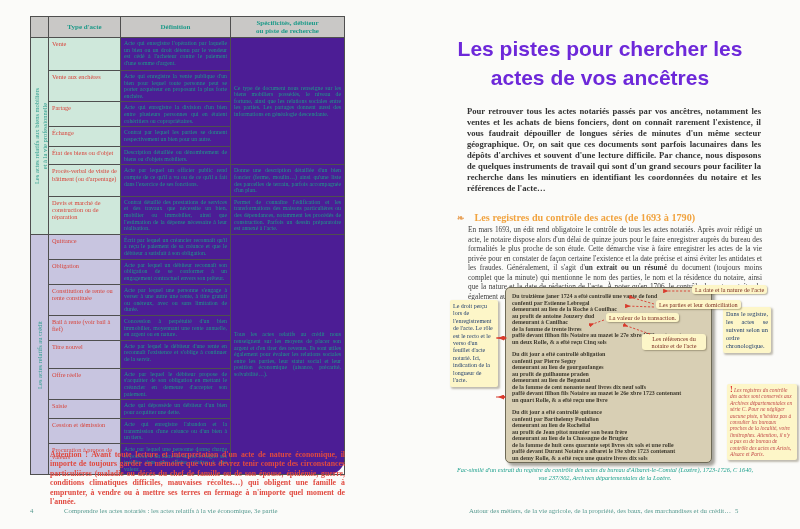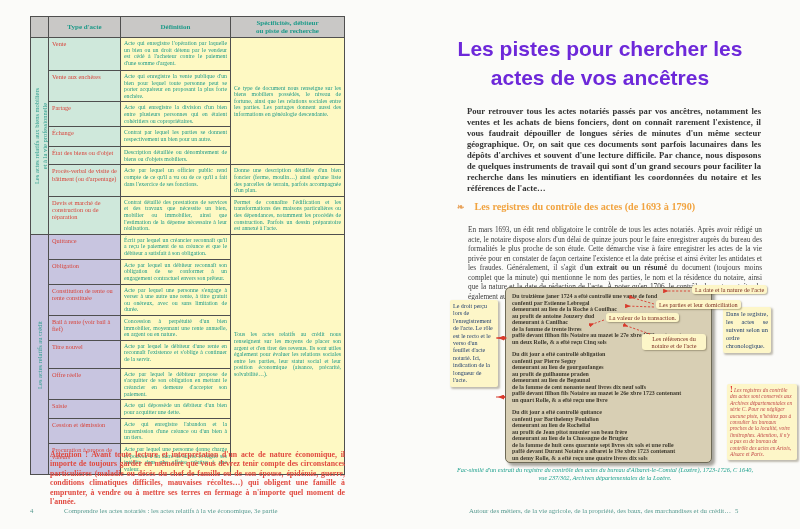--- a/index.html
+++ b/index.html
@@ -2,21 +2,21 @@
 <html><head>
 <meta charset="utf-8">
 <style>
   html,body{margin:0;padding:0;}
   body{width:800px;height:529px;background:#fbfbf9;font-family:"Liberation Serif",serif;position:relative;overflow:hidden;}
   .page{position:absolute;top:0;height:529px;}
   #left-page{left:0;width:400px;}
   #right-page{left:400px;width:400px;}
 
   
-  table.acts{position:absolute;left:30px;top:16px;width:268px;border-collapse:collapse;table-layout:fixed;background:#fef9c3;}
+  table.acts{position:absolute;left:30px;top:16px;width:268px;border-collapse:collapse;table-layout:fixed;background:#4c1d95;border-radius:18px;}
   table.acts td, table.acts th{border:1px solid #4f4f4f;padding:2px 3px;vertical-align:top;overflow:hidden;}
   table.acts th{background:#c9c8c6;color:#1e9a89;font-weight:bold;font-size:7px;line-height:8px;text-align:center;vertical-align:middle;white-space:pre-line;}
   th.corner{background:#cfe8db;}
   td.lbl{font-size:6.3px;line-height:7.2px;color:#d8453c;}
   td.lbl.sec1{background:#cfe8db;}
   td.lbl.sec2{background:#c8c5e0;}
   td.def,td.spec{font-size:5.8px;line-height:6.6px;color:#1e9a89;text-align:justify;}
   td.spec.mid{vertical-align:middle;}
   td.side{position:relative;padding:0;}
   td.side.sec1{background:#cfe8db;}
@@ -28,21 +28,21 @@
   .attention{position:absolute;left:50px;top:450px;width:295px;margin:0;color:#e04a40;font-size:7.8px;line-height:9.4px;text-align:justify;font-weight:bold;}
   .footer{position:absolute;top:507px;color:#579a90;font-size:6.8px;}
   #lp-num{left:30px;}
   #lp-foot{left:64px;}
   #rp-foot{left:55px;width:290px;text-align:center;}
   #rp-num{left:335px;}
 
   
   h1.title{position:absolute;left:50px;top:34px;width:300px;margin:0;text-align:center;color:#6d28d9;font-family:"Liberation Sans",sans-serif;font-size:21px;line-height:29px;font-weight:bold;}
   .intro{position:absolute;left:67px;top:106px;width:294px;margin:0;color:#333;font-size:8.6px;line-height:11px;text-align:justify;font-weight:bold;}
-  h2.subhead{position:absolute;left:57px;top:201px;width:294px;margin:0;color:#f1a33f;font-size:10.2px;font-weight:bold;font-family:"Liberation Serif",serif;}
+  h2.subhead{position:absolute;left:57px;top:212px;width:294px;margin:0;color:#f1a33f;font-size:10.2px;font-weight:bold;font-family:"Liberation Serif",serif;}
   h2.subhead .orn{color:#e8a25a;font-size:9px;margin-right:10px;}
   .body2{position:absolute;left:57px;top:214px;width:294px;margin:11px;color:#3c3c3c;font-size:7.3px;line-height:9.5px;text-align:justify;}
 
   .figure{position:absolute;left:40px;top:280px;width:360px;height:228px;}
   .facsimile{position:absolute;left:65px;top:7px;width:193px;height:164px;background:#d8cfb4;border:1px solid #6e6a57;border-radius:5px;box-shadow:3px 3px 3px rgba(60,55,40,.45);padding:5px 6px;color:#3e3a2e;font-size:5.9px;line-height:6.5px;font-weight:bold;}
   .facsimile p{margin:0 0 6px 0;white-space:pre-line;}
   .note{position:absolute;background:#fdf6c8;box-shadow:1.5px 1.5px 2px rgba(80,70,40,.35);border-radius:2px;padding:3px 3px;}
   .note-left{left:10px;top:20px;width:42px;color:#23406e;font-size:6px;line-height:7.4px;}
   .note-right1{left:283px;top:27px;width:42px;color:#23406e;font-size:6.4px;line-height:8px;text-align:justify;}
   .note-right2{left:287px;top:104px;width:64px;color:#c04848;font-size:5.4px;line-height:6.4px;font-style:italic;}

